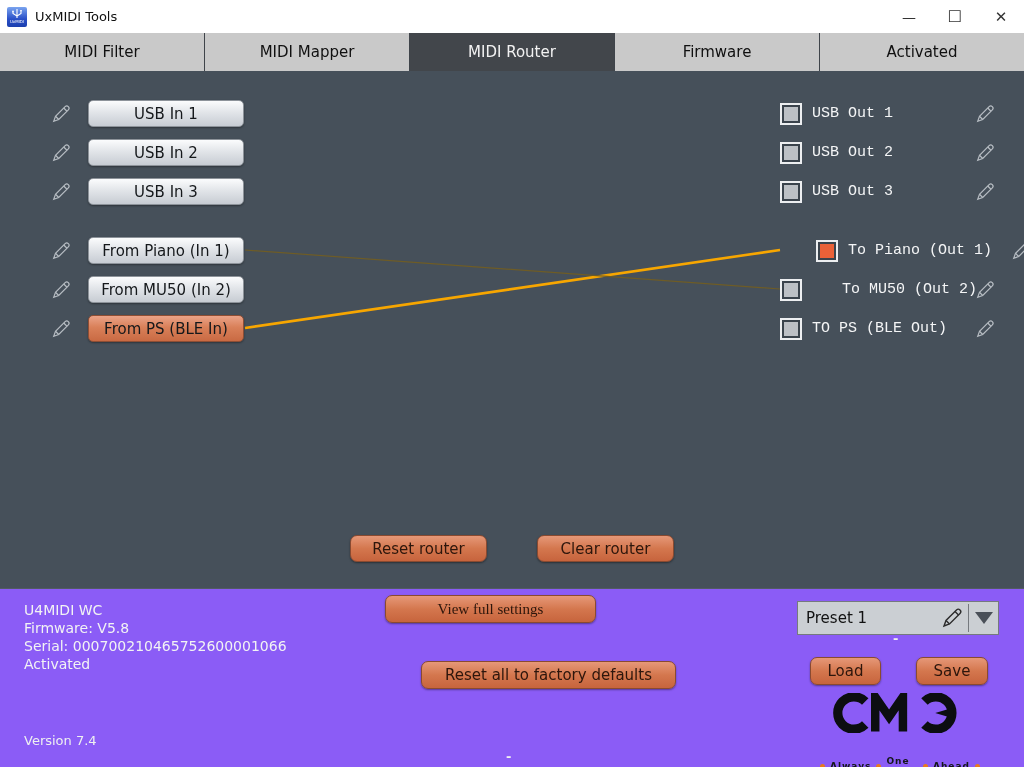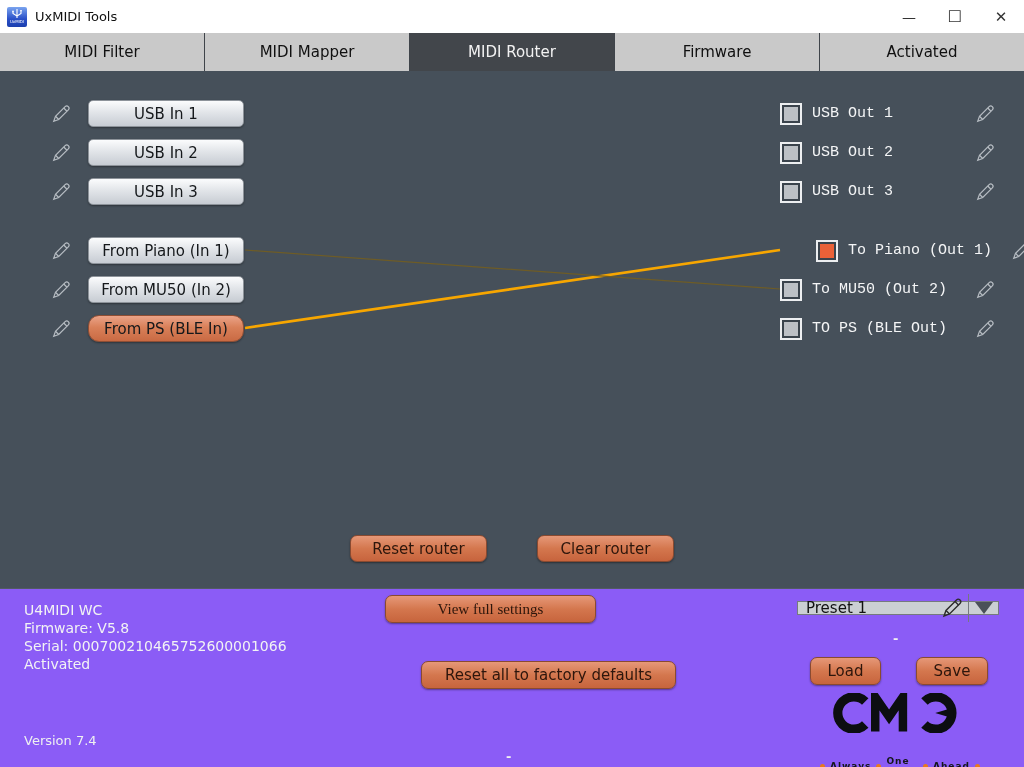--- a/index.html
+++ b/index.html
@@ -36,41 +36,41 @@
   .out-row { position:absolute; left:780px; display:flex; align-items:center; height:27px;font-family:Liberation Mono, monospace; }
 
   .pencil { width:26px; height:26px; color:#b7bdc3; display:flex; align-items:center; justify-content:center; }
   .in-row .pencil { margin-right:14px; }
   .out-row .pencil { margin-left:18px; }
 
   .port-btn { width:156px; height:27px; border-radius:5px; border:1px solid #8d939a;
     background:linear-gradient(180deg,#fbfcfd 0%,#e2e5e9 45%,#c7ccd3 100%);
     font-family:inherit; font-size:15px; color:#15181b; box-shadow:0 1px 2px rgba(0,0,0,.35); }
   .port-btn.orange { background:linear-gradient(180deg,#eba388 0%,#d98059 45%,#c96a43 100%);
-    border-color:#8f4e34;border-radius:11px; }
+    border-color:#8f4e34; }
 
   .checkbox { width:22px; height:22px; border:2px solid #eceef0; background:#3a434c;
     padding:2px; display:flex; }
   .checkbox .fill { flex:1; background:#bcc0c5; }
   .checkbox.checked .fill { background:#ea6138; }
   .out-label { margin-left:10px; font-size:15px; color:#f4f5f6; white-space:nowrap; }
 
   .action-btn { position:absolute; height:27px; border-radius:7px; border:1px solid #8a4a30;
     background:linear-gradient(180deg,#e69878 0%,#d4774e 50%,#c7643d 100%);
     font-family:inherit; font-size:15px; color:#2d160c; box-shadow:0 1px 2px rgba(0,0,0,.4); }
 
   
   #footer { position:absolute; top:588px; left:0; width:1024px; height:179px;
     background:#8b5cf6; border-top:1px solid #525b64; }
   .device-info { position:absolute; left:24px; top:12px; color:#f2f3f4; font-size:14px; line-height:18px; }
   .footer-btn { position:absolute; height:28px; border-radius:7px; border:1px solid #8a4a30;
     background:linear-gradient(180deg,#e69878 0%,#d4774e 50%,#c7643d 100%);
     font-family:inherit; font-size:15px; color:#2d160c; box-shadow:0 1px 2px rgba(0,0,0,.4); }
 
-  .preset-box { position:absolute; left:797px; top:12px; width:202px; height:14px;
+  .preset-box { position:absolute; left:797px; top:12px; width:202px; height:34px;
     display:flex; align-items:center; background:#cbcfd3; border:1px solid #75797e; }
   .preset-text { flex:1; padding-left:8px; font-size:15px; color:#111; }
   .preset-pencil { width:24px; height:24px; color:#2c2c2c; margin-right:4px; }
   .preset-arrow-box { width:30px; height:28px; border-left:1px solid #75797e;
     display:flex; align-items:center; justify-content:center; }
   .arrow-down { width:0; height:0; border-left:9px solid transparent;
     border-right:9px solid transparent; border-top:12px solid #4a5058; }
 
   .mini-dash { position:absolute; color:#f0f0f0; font-size:13px; font-weight:bold; }
 
@@ -214,21 +214,21 @@
           <span class="fill"></span>
         </span>
       <span class="out-label">To Piano (Out 1)</span>
       <span class="pencil" style="position:absolute; left:174px;">
           <svg width="22" height="22" viewBox="0 0 24 24">
             <path d="M4 20 L6 14.5 L16.5 4 a2.1 2.1 0 0 1 3.5 3.5 L9.5 18 Z" fill="none" stroke="currentColor" stroke-width="1.3"></path>
             <path d="M15 5.5 l3.5 3.5 M6 14.5 l3.5 3.5" stroke="currentColor" stroke-width="1.3" fill="none"></path>
           </svg>
         </span>
     </div>
-    <div class="out-row" style="top:205px;">
+    <div class="out-row" style="top:205px;gap:30px;">
       <span class="checkbox">
           <span class="fill"></span>
         </span>
       <span class="out-label">To MU50 (Out 2)</span>
       <span class="pencil" style="position:absolute; left:174px;">
           <svg width="22" height="22" viewBox="0 0 24 24">
             <path d="M4 20 L6 14.5 L16.5 4 a2.1 2.1 0 0 1 3.5 3.5 L9.5 18 Z" fill="none" stroke="currentColor" stroke-width="1.3"></path>
             <path d="M15 5.5 l3.5 3.5 M6 14.5 l3.5 3.5" stroke="currentColor" stroke-width="1.3" fill="none"></path>
           </svg>
         </span>

